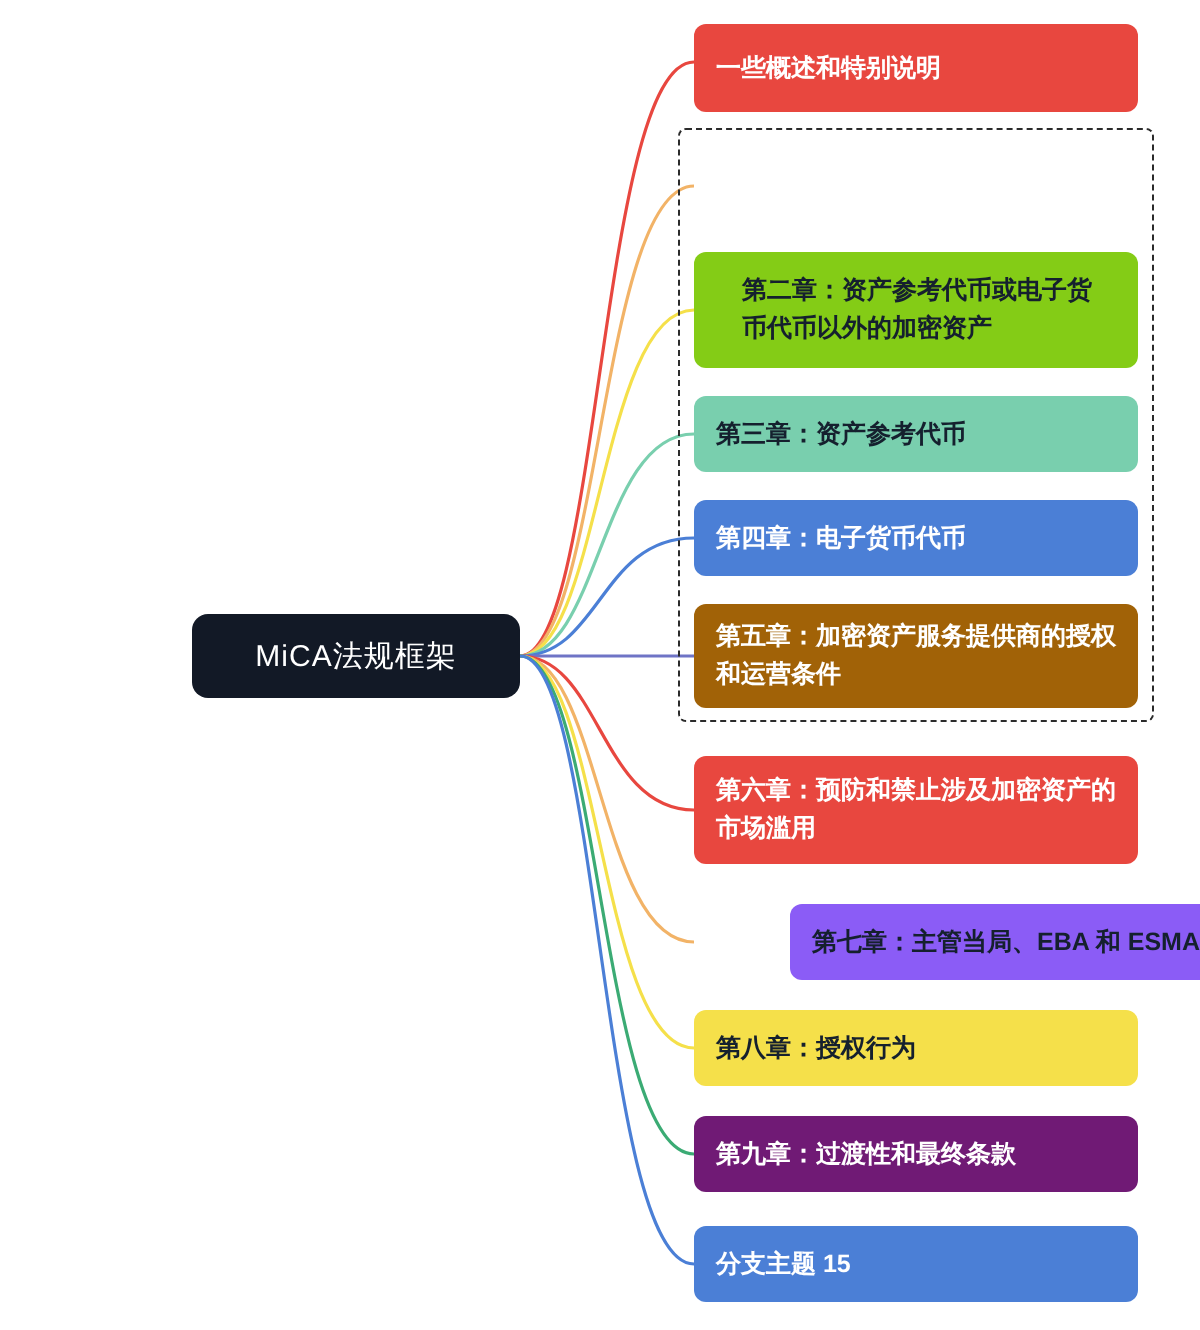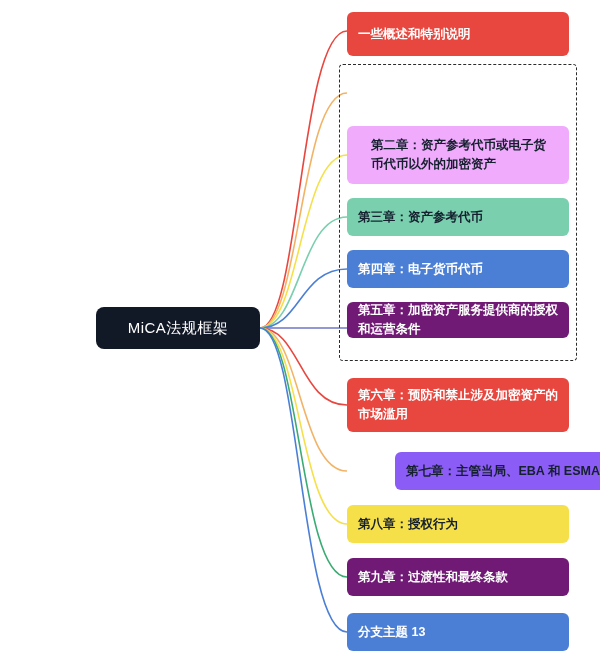--- a/index.html
+++ b/index.html
@@ -129,50 +129,50 @@
 
   <div class="root-node">
     <span>MiCA法规框架</span>
   </div>
 
   <div class="branch white-text" style="top:12px;height:44px;background:#e8473f;">
     <span>一些概述和特别说明</span>
   </div>
 
 
-  <div class="branch" style="top:126px;height:58px;background:#f0abfc;padding-left:24px;">
+  <div class="branch" style="top:126px;height:58px;background:#84cc16;padding-left:24px;">
     <span>第二章：资产参考代币或电子货币代币以外的加密资产</span>
   </div>
 
   <div class="branch" style="top:198px;height:38px;background:#79cfae;">
     <span>第三章：资产参考代币</span>
   </div>
 
   <div class="branch white-text" style="top:250px;height:38px;background:#4b7fd6;">
     <span>第四章：电子货币代币</span>
   </div>
 
-  <div class="branch white-text" style="top:302px;height:36px;background:#701a75;">
+  <div class="branch white-text" style="top:302px;height:52px;background:#a16207;">
     <span>第五章：加密资产服务提供商的授权和运营条件</span>
   </div>
 
   <div class="branch white-text" style="top:378px;height:54px;background:#e8473f;">
     <span>第六章：预防和禁止涉及加密资产的市场滥用</span>
   </div>
 
   <div class="branch" style="top:452px;height:38px;background:#8b5cf6;margin-left:48px;">
     <span>第七章：主管当局、EBA 和 ESMA</span>
   </div>
 
   <div class="branch" style="top:505px;height:38px;background:#f5e04a;">
     <span>第八章：授权行为</span>
   </div>
 
   <div class="branch white-text" style="top:558px;height:38px;background:#701a75;">
     <span>第九章：过渡性和最终条款</span>
   </div>
 
   <div class="branch white-text" style="top:613px;height:38px;background:#4b7fd6;">
-    <span>分支主题 13</span>
+    <span>分支主题 15</span>
   </div>
 
 
 </div>
 
 </body></html>

